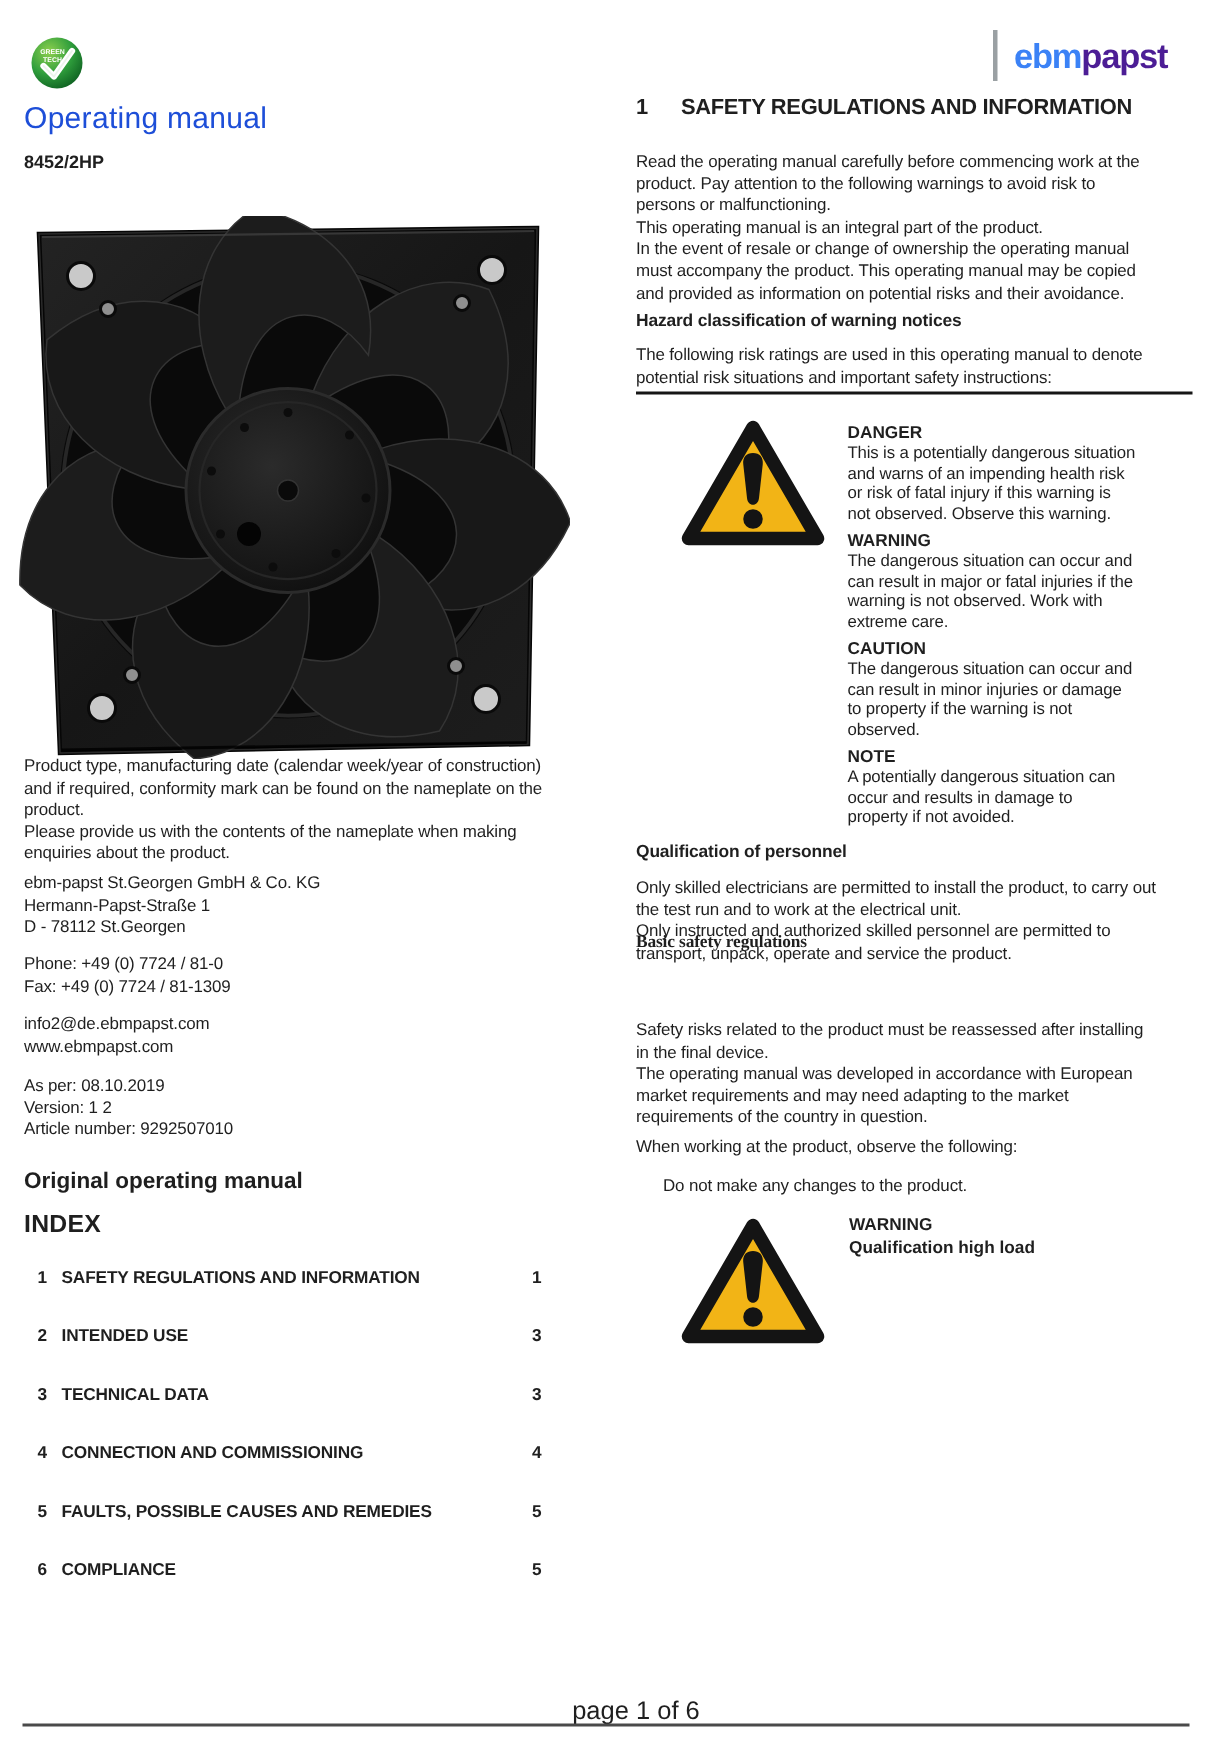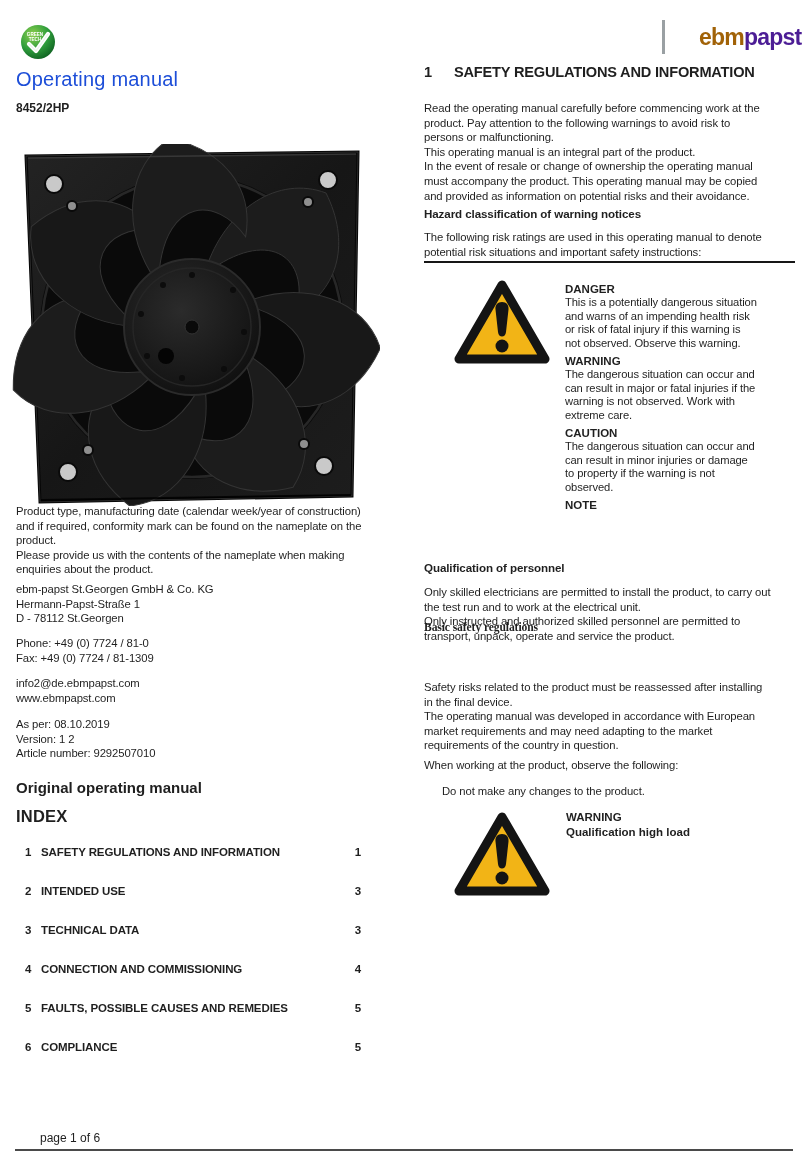--- a/index.html
+++ b/index.html
@@ -22,21 +22,21 @@
   .index-row  { display:flex; align-items:baseline; font-size:11.5px; font-weight:bold;
                 line-height:12px; margin-bottom:27px; letter-spacing:-0.1px; }
   .index-num  { width:16px; flex:0 0 16px; }
   .index-title{ flex:1 1 auto; }
   .index-page { flex:0 0 auto; text-align:right; }
 
   
   .brand { left:662px; top:20px; display:flex; align-items:flex-start; }
   .brand-bar { width:3px; height:34px; background:#9aa0a3; margin-right:11px; }
   .brand-text { font-size:23px; font-weight:bold; letter-spacing:-0.8px; line-height:34px; }
-  .brand-ebm   { color:#a16207;margin-left:23px; }
+  .brand-ebm   { color:#3b82f6; }
   .brand-papst { color:#4c1d95; }
 
   .section-heading { left:424px; top:64px; width:372px; font-size:14.6px; font-weight:bold;
                      letter-spacing:-0.2px; display:flex; }
   .section-num { margin-right:22px; }
 
   .rt { left:424px; width:380px; }
   .sub-heading { font-size:11.6px; font-weight:bold; letter-spacing:-0.1px; }
   .rule { left:424px; width:371px; height:2px; background:#161616; }
 
@@ -45,21 +45,21 @@
   .notice-label { font-size:11.5px; font-weight:bold; line-height:13px; }
   .notice-text  { font-size:11.2px; line-height:13.5px; white-space:pre-line; letter-spacing:-0.1px; }
 
   .warn2-labels { left:566px; top:810px; width:230px; font-size:11.5px; font-weight:bold;
                   line-height:15px; }
   .warn2-body { left:584px; top:853px; width:215px; }
 
   .triangle-box { width:100px; height:88px; }
 
   
-  .footer-label { left:0; top:1131px; width:808px; text-align:left; font-size:12px;padding-left:40px; }
+  .footer-label { left:0; top:1131px; width:808px; text-align:center; font-size:17px;padding-left:40px; }
   .footer-rule  { left:15px; top:1149px; width:778px; height:2px; background:#4a4a4a; }
 </style>
 </head>
 <body>
 
 <div class="page">
 
   <div class="abs" style="left:20px; top:24px; width:36px; height:36px;">
     <svg width="36" height="36" viewBox="0 0 36 36">
       <defs>
@@ -256,20 +256,23 @@
     </div>
     <div class="notice">
       <div class="notice-label">CAUTION</div>
       <div class="notice-text">The dangerous situation can occur and
 can result in minor injuries or damage
 to property if the warning is not
 observed.</div>
     </div>
     <div class="notice">
       <div class="notice-label">NOTE</div>
+      <div class="notice-text">A potentially dangerous situation can
+occur and results in damage to
+property if not avoided.</div>
     </div>
   </div>
 
   <div class="abs rt sub-heading" style="top:561px;">Qualification of personnel</div>
 
   <div class="abs rt body-text" style="top:585px;">Only skilled electricians are permitted to install the product, to carry out
 the test run and to work at the electrical unit.
 Only instructed and authorized skilled personnel are permitted to
 transport, unpack, operate and service the product.</div>
 

